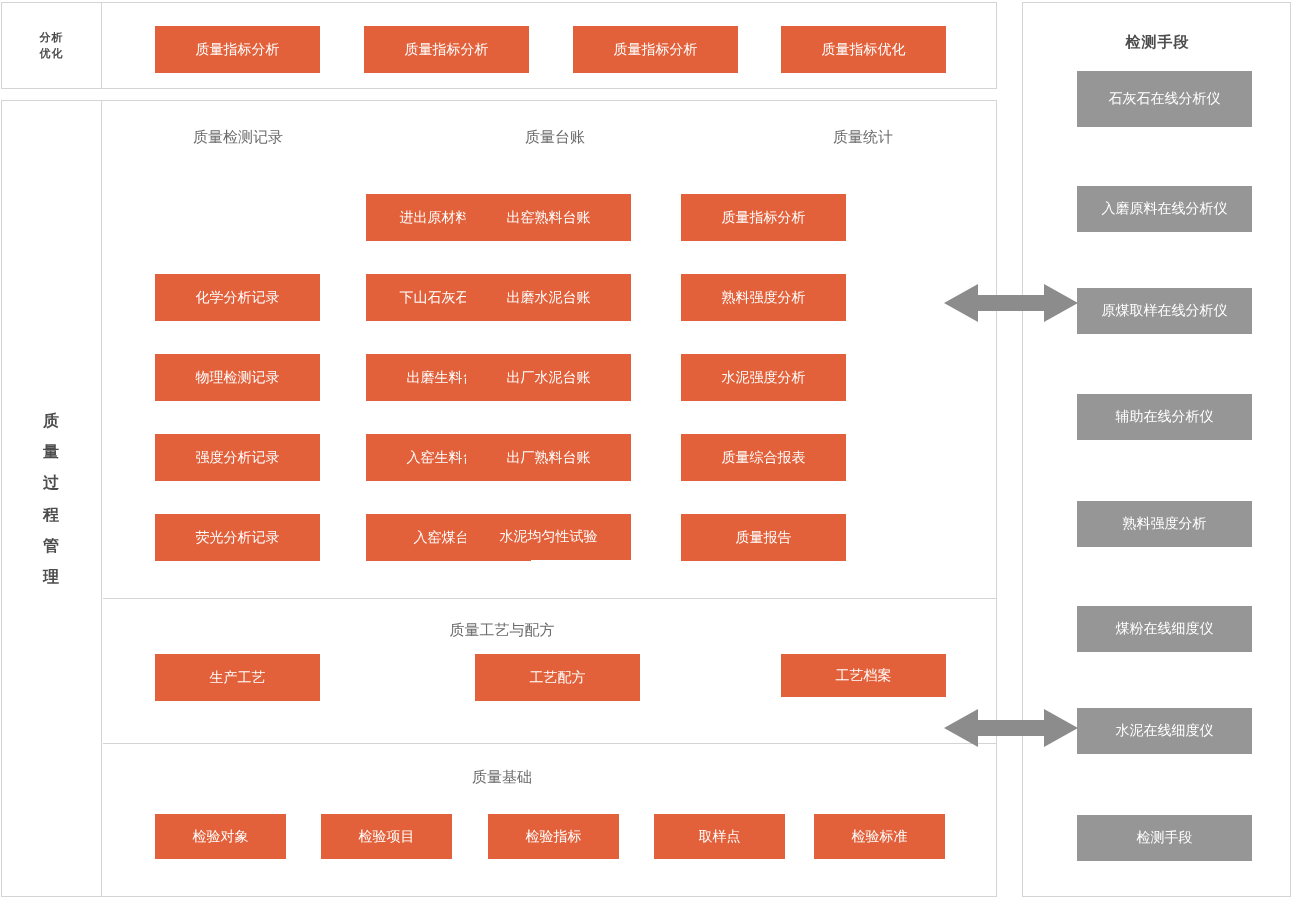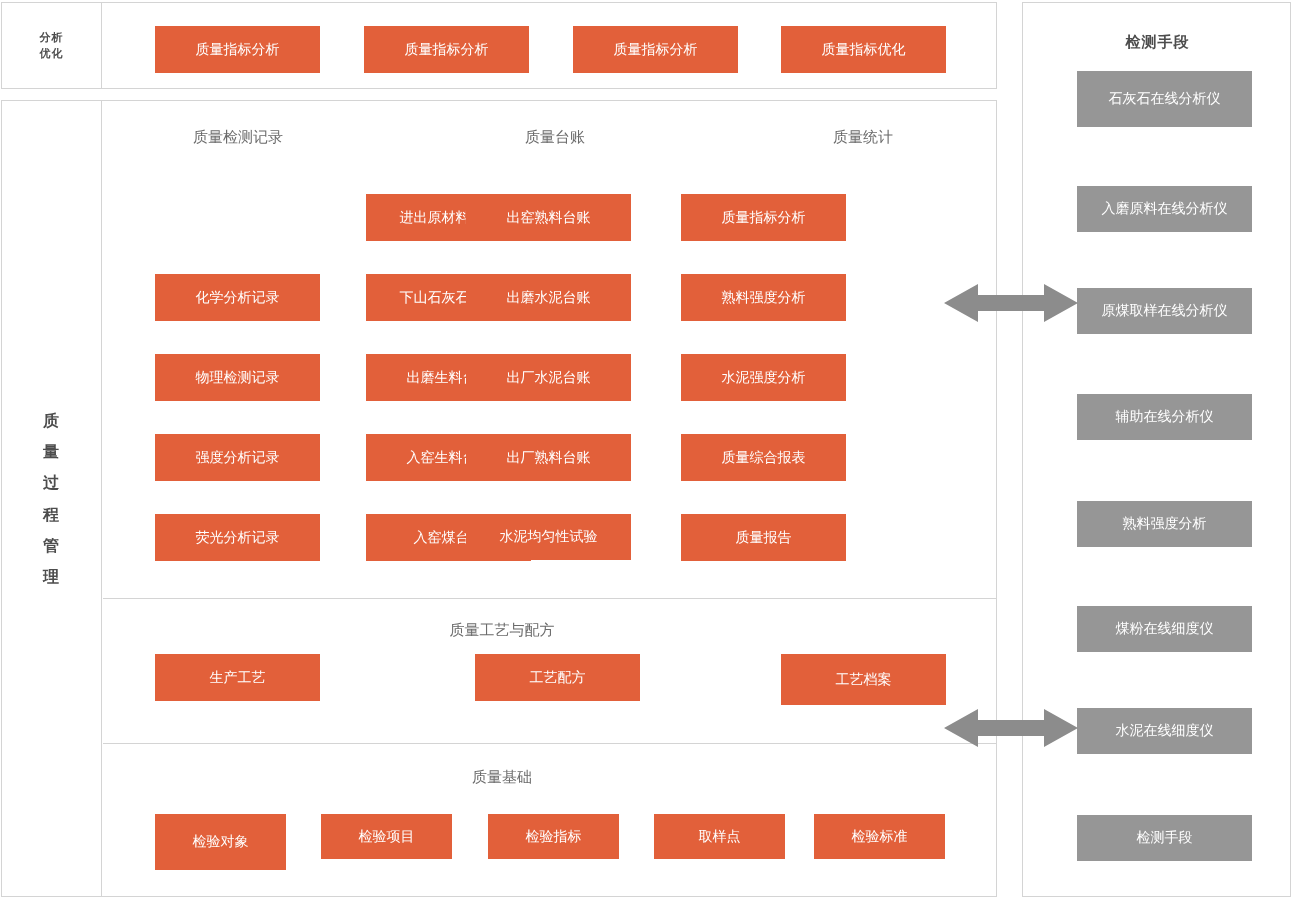--- a/index.html
+++ b/index.html
@@ -228,26 +228,26 @@
       <span>质量报告</span>
       </div>
 
     <div class="col-title" style="left:380px; top:520px; width:240px;">质量工艺与配方</div>
     <div class="tile orange" style="left:153px; top:553px; width:165px; height:47px;">
       <span>生产工艺</span>
       </div>
     <div class="tile orange" style="left:473px; top:553px; width:165px; height:47px;">
       <span>工艺配方</span>
       </div>
-    <div class="tile orange" style="left:779px; top:553px; width:165px; height:51px;">
+    <div class="tile orange" style="left:779px; top:553px; width:165px; height:43px;">
       <span>工艺档案</span>
       </div>
 
     <div class="col-title" style="left:400px; top:667px; width:200px;">质量基础</div>
-    <div class="tile orange" style="left:153px; top:713px; width:131px; height:56px;">
+    <div class="tile orange" style="left:153px; top:713px; width:131px; height:45px;">
       <span>检验对象</span>
       </div>
     <div class="tile orange" style="left:319px; top:713px; width:131px; height:45px;">
       <span>检验项目</span>
       </div>
     <div class="tile orange" style="left:486px; top:713px; width:131px; height:45px;">
       <span>检验指标</span>
       </div>
     <div class="tile orange" style="left:652px; top:713px; width:131px; height:45px;">
       <span>取样点</span>

